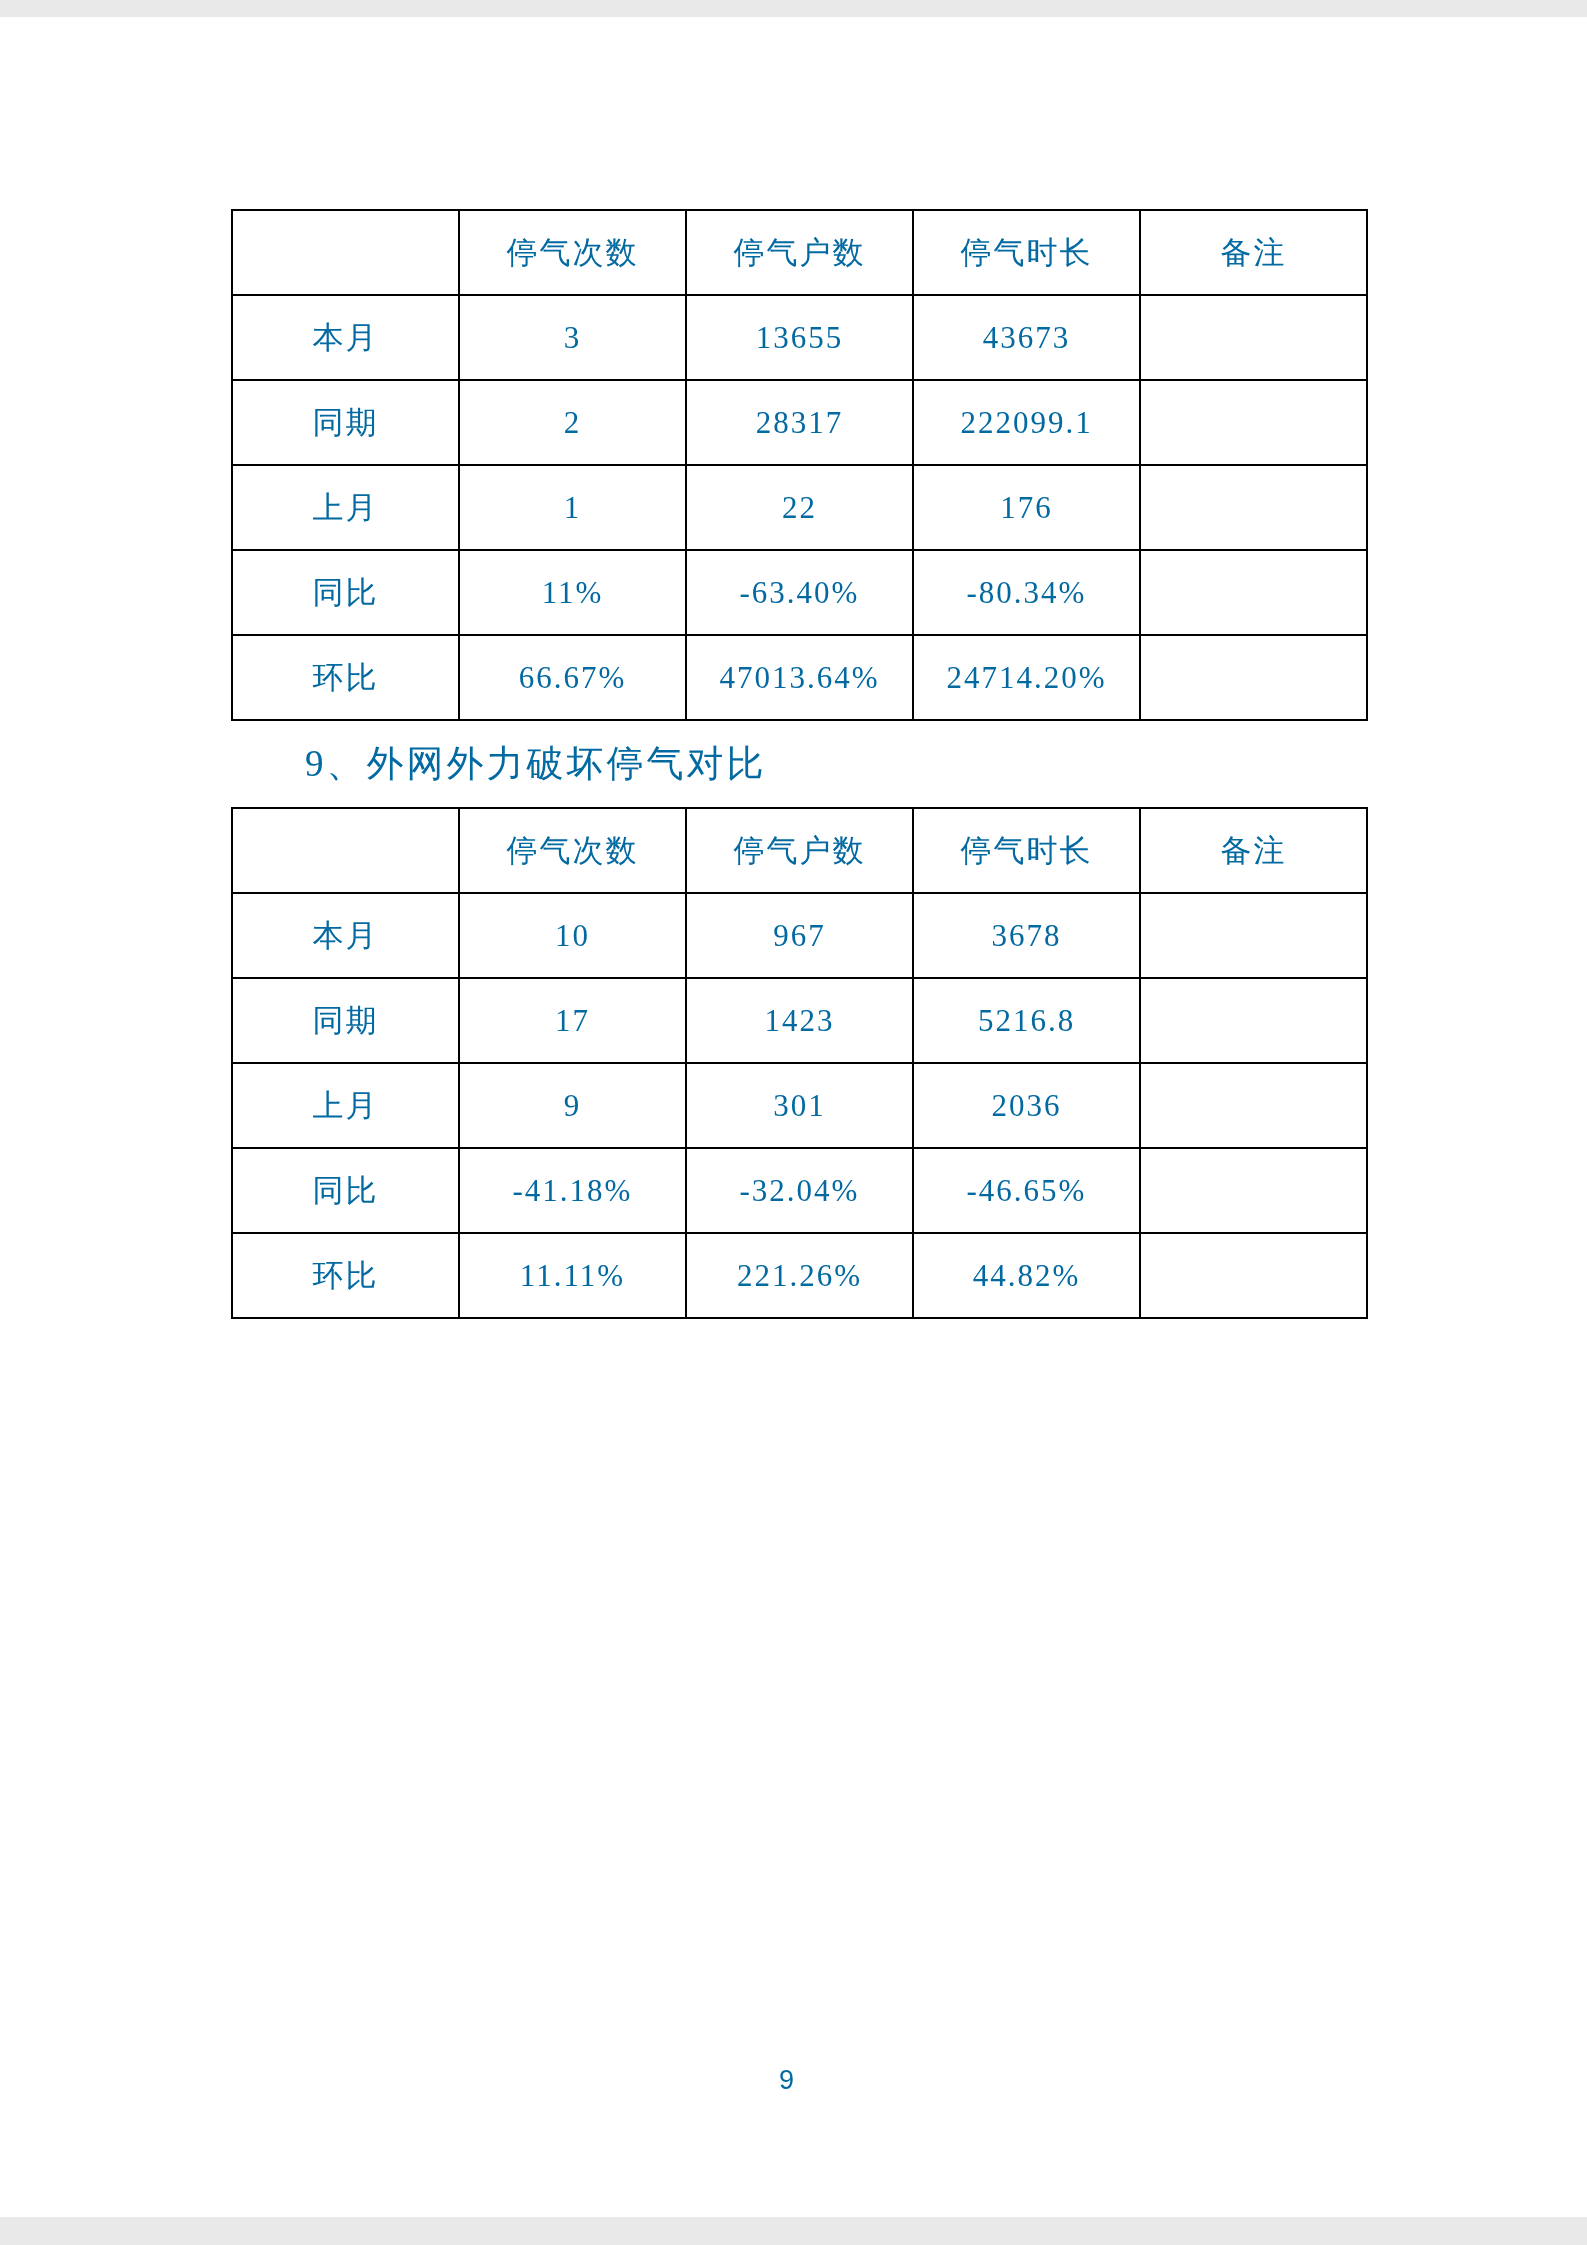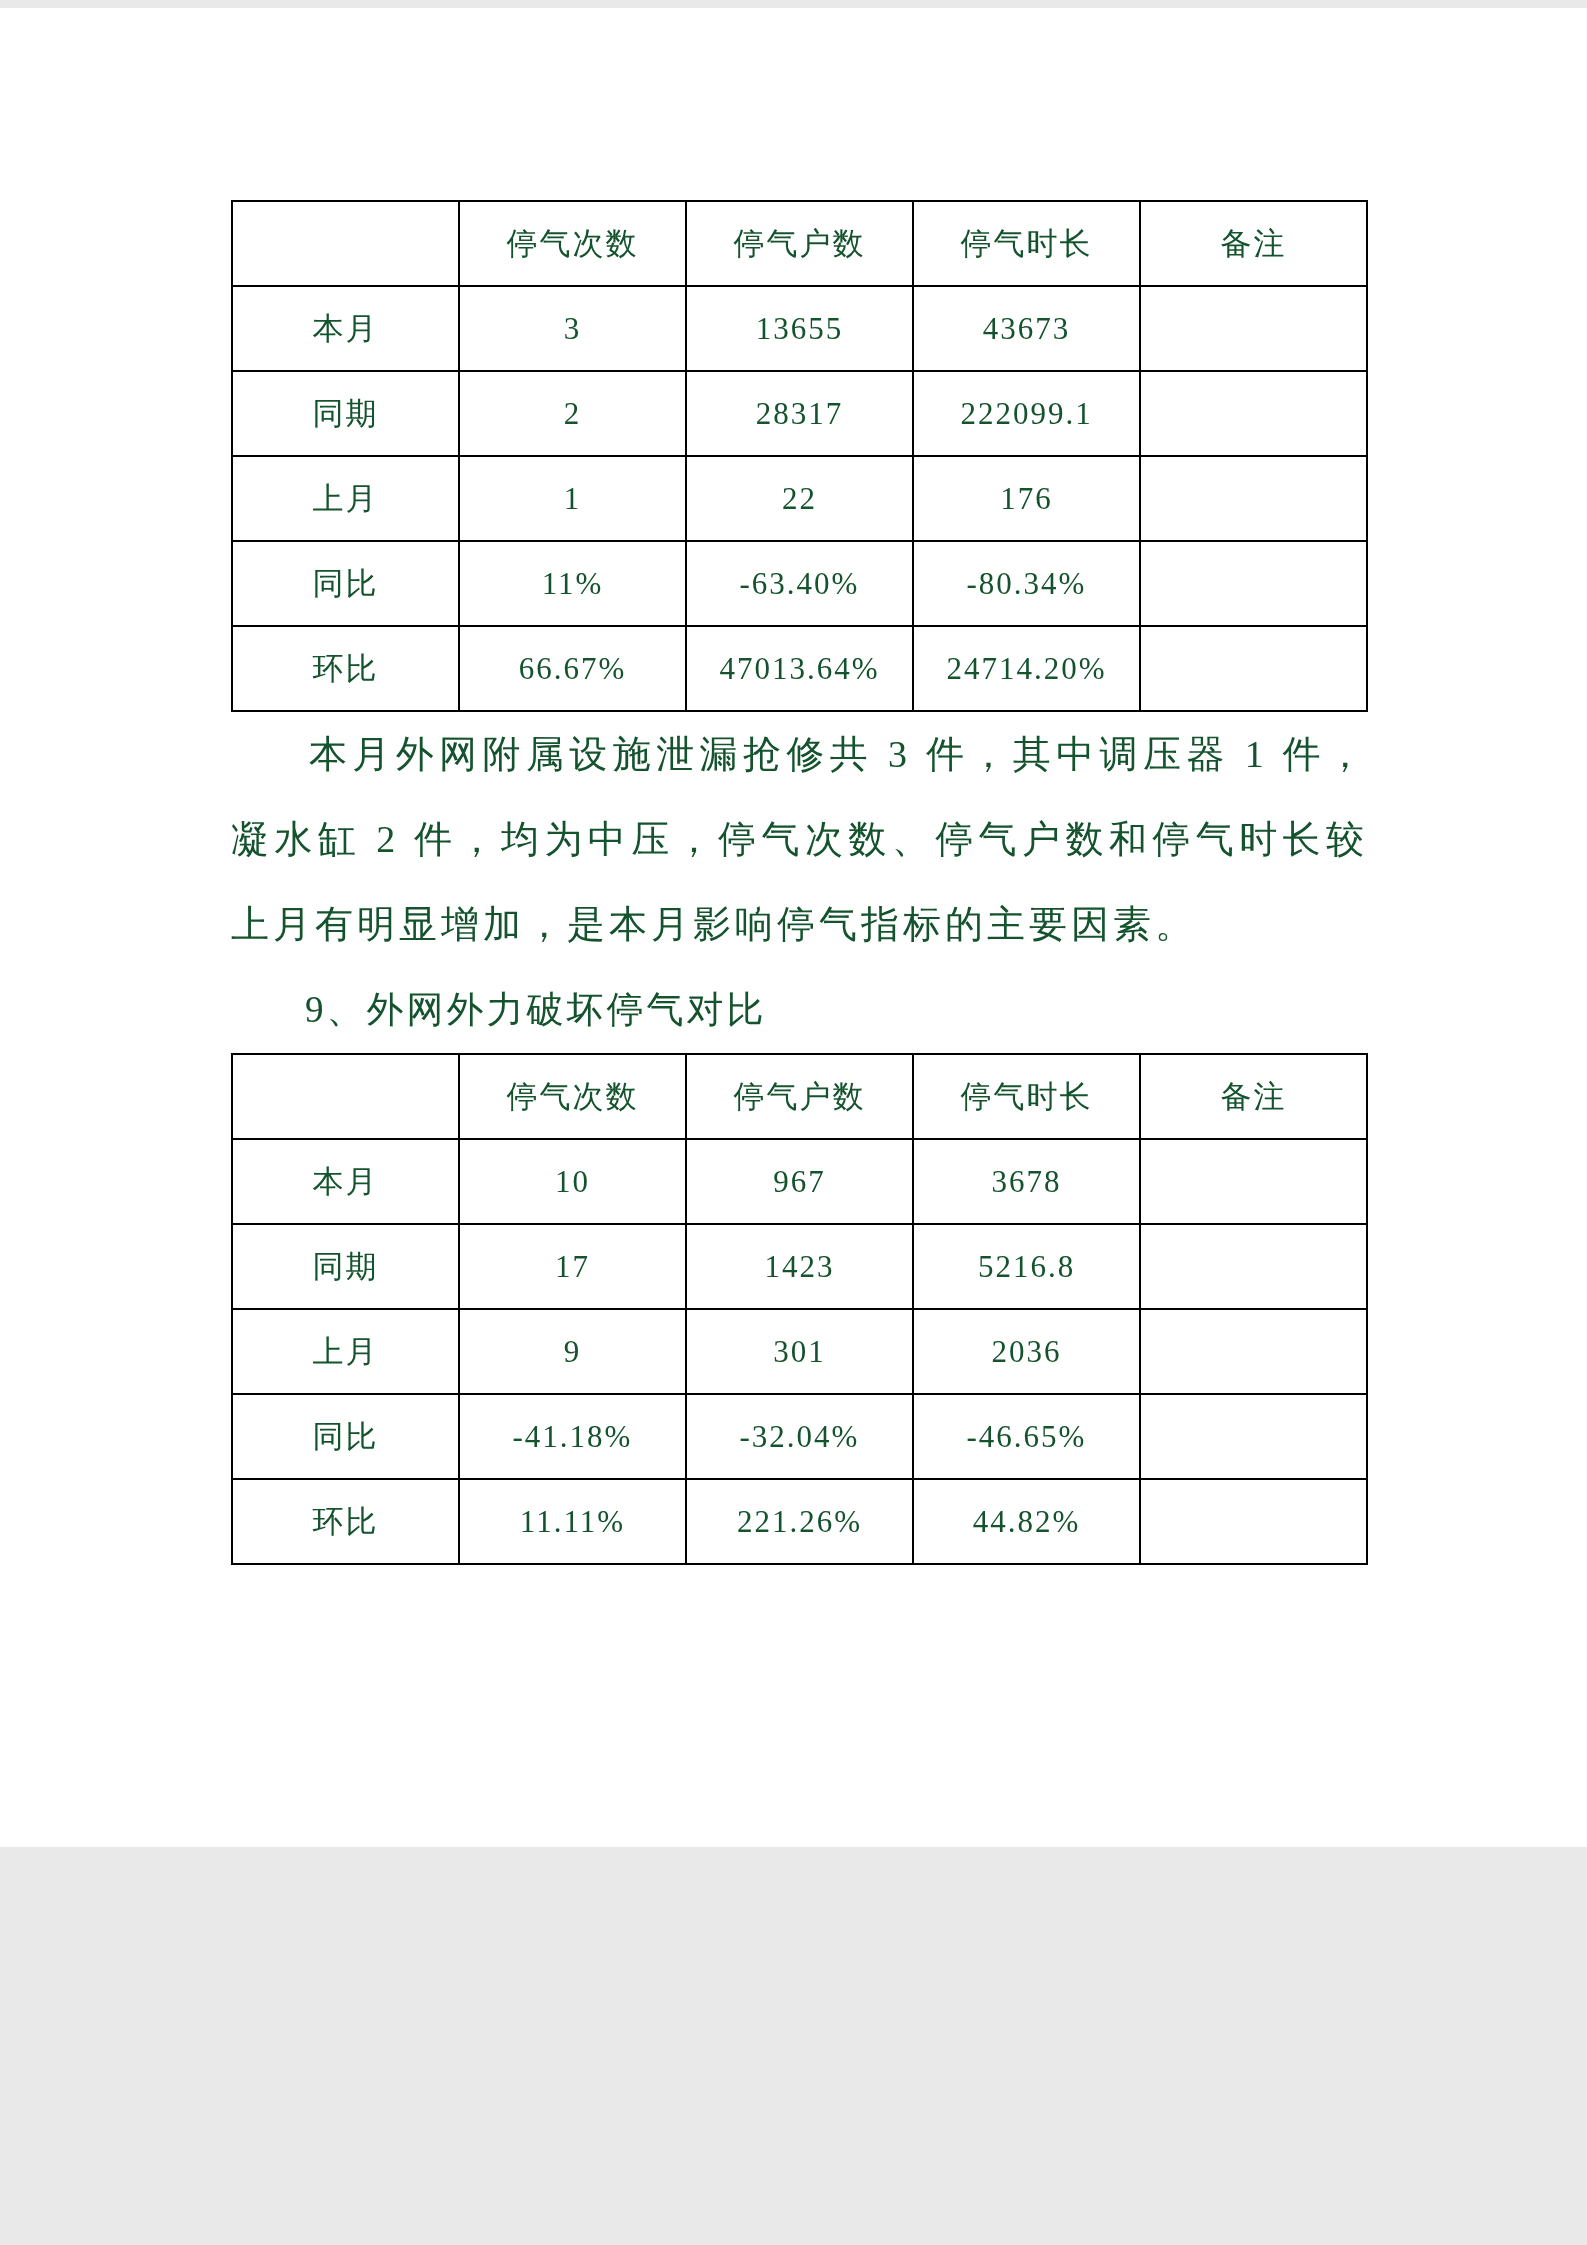--- a/index.html
+++ b/index.html
@@ -1,22 +1,22 @@
 <!DOCTYPE html>
 <html><head>
 <meta charset="utf-8">
 <style>
   html, body { margin: 0; padding: 0; background: #e9e9e9; }
   .page {
     position: relative;
     width: 1587px;
-    height: 1839px;
-    margin: 8px auto;
+    height: 2200px;
+    margin: 17px auto;
     background: #ffffff;
-    color: #14532d;
+    color: #0369a1;
     font-family: "Liberation Serif", "DejaVu Serif", serif;
     overflow: hidden;
   }
   .content {
     position: absolute;
     left: 231px;
     top: 192px;
     width: 1137px;
   }
   table.doc-table {
@@ -107,21 +107,20 @@
         <tr>
           <td>环比</td>
           <td>66.67%</td>
           <td>47013.64%</td>
           <td>24714.20%</td>
           <td></td>
         </tr>
       </tbody>
     </table>
 
-    <p class="body-text">本月外网附属设施泄漏抢修共 3 件，其中调压器 1 件，凝水缸 2 件，均为中压，停气次数、停气户数和停气时长较上月有明显增加，是本月影响停气指标的主要因素。</p>
 
     <p class="heading">9、外网外力破坏停气对比</p>
 
     <table class="doc-table">
       <tbody>
         <tr>
           <td></td>
           <td>停气次数</td>
           <td>停气户数</td>
           <td>停气时长</td>

